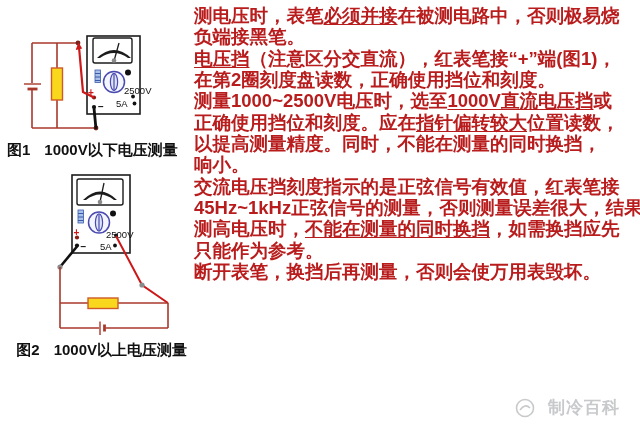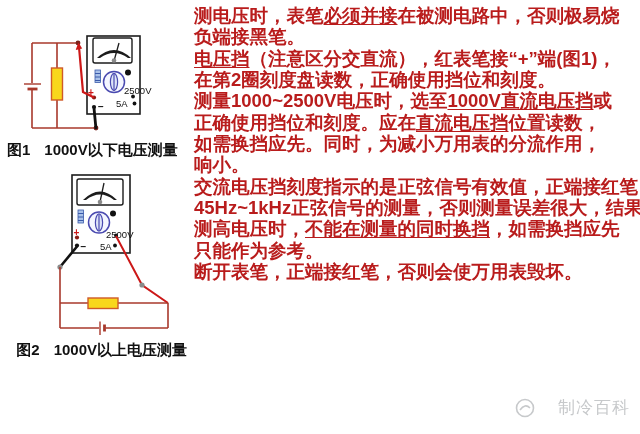--- a/index.html
+++ b/index.html
@@ -48,23 +48,23 @@
   .watermark {
     position: absolute;
     left: 514px;
     top: 396px;
     display: flex;
     align-items: center;
     color: #c7c9cb;
   }
   .watermark .wm-text {
     font-size: 17px;
-    font-weight: normal;
+    font-weight: bold;
     letter-spacing: 1px;
-    margin-left: 22px;
+    margin-left: 12px;
     white-space: nowrap;
   }
   svg text { font-family: "Liberation Sans", "DejaVu Sans", sans-serif; }
 </style>
 </head>
 <body>
 
 <svg id="fig1-svg" class="fig-svg" width="188" height="140" viewBox="0 0 188 140">
 
   <g stroke="#a8382b" stroke-width="1.6" fill="none">
@@ -187,28 +187,28 @@
 <div id="fig2-caption" class="fig-caption">
   <span class="cap-label">图2</span><span>1000V以上电压测量</span>
 </div>
 
 <div class="body-text">
     <div class="tline"><span>测电压时，表笔</span><span class="u">必须并接</span><span>在被测电路中，否则极易烧</span></div>
     <div class="tline"><span>负端接黑笔。</span></div>
     <div class="tline"><span class="u">电压挡</span><span>（注意区分交直流），红表笔接“+”端(图1)，</span></div>
     <div class="tline"><span>在第2圈刻度盘读数，正确使用挡位和刻度。</span></div>
     <div class="tline"><span>测量1000~2500V电压时，选至</span><span class="u">1000V直流电压挡</span><span>或</span></div>
-    <div class="tline"><span>正确使用挡位和刻度。应在</span><span class="u">直流电压挡</span><span>位置读数，</span></div>
-    <div class="tline"><span>如需换挡应先。同时，为减小万用表的分流作用，</span></div>
+    <div class="tline"><span>正确使用挡位和刻度。应在</span><span class="u">指针偏转较大</span><span>位置读数，</span></div>
+    <div class="tline"><span>以提高测量精度。同时，不能在测量的同时换挡，</span></div>
     <div class="tline"><span>响小。</span></div>
-    <div class="tline"><span>交流电压挡刻度指示的是正弦信号有效值，正端接红笔</span></div>
+    <div class="tline"><span>交流电压挡刻度指示的是正弦信号有效值，红表笔接</span></div>
     <div class="tline"><span>45Hz~1kHz正弦信号的测量，否则测量误差很大，结果</span></div>
     <div class="tline"><span>测高电压时，</span><span class="u">不能在测量的同时换挡</span><span>，如需换挡应先</span></div>
     <div class="tline"><span>只能作为参考。</span></div>
-    <div class="tline"><span>断开表笔，正端接红笔，否则会使万用表毁坏。</span></div>
+    <div class="tline"><span>断开表笔，换挡后再测量，否则会使万用表毁坏。</span></div>
   </div>
 
 <div class="watermark">
   <svg width="22" height="22" viewBox="0 0 22 22">
     <circle cx="11" cy="11" r="8.5" fill="none" stroke="#c7c9cb" stroke-width="1.6"></circle>
     <path d="M6,13 Q11,6 16,11" fill="none" stroke="#c7c9cb" stroke-width="1.6"></path>
   </svg>
   <span class="wm-text">制冷百科</span>
 </div>
 

